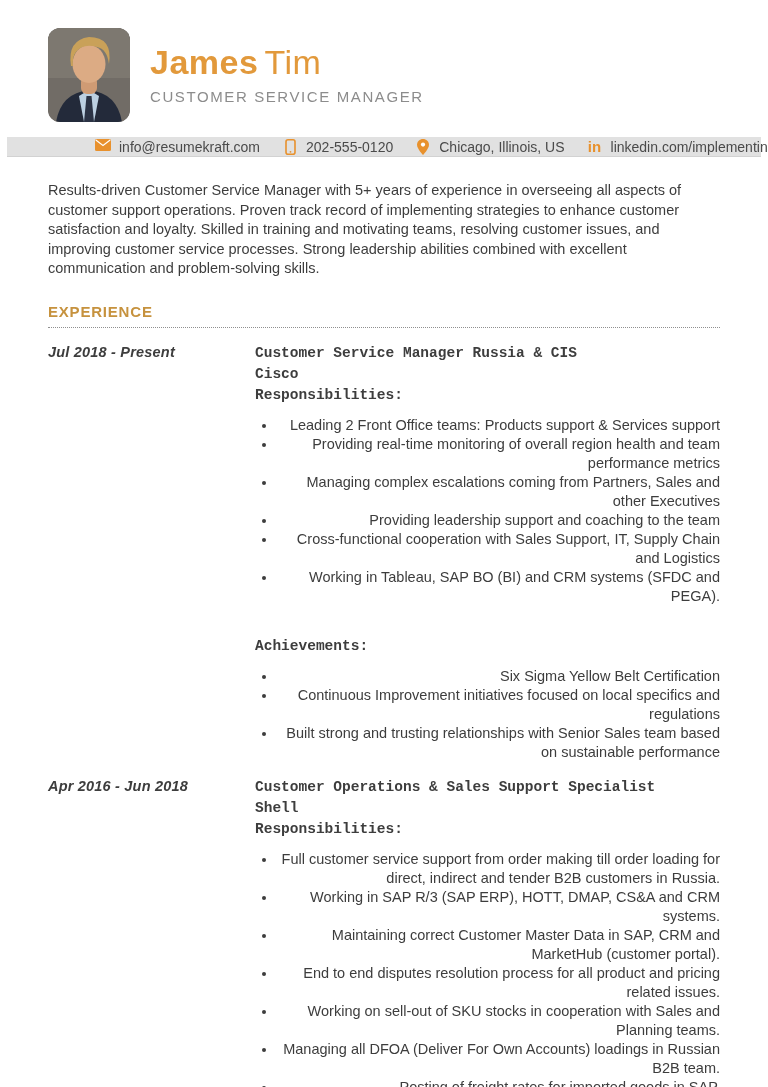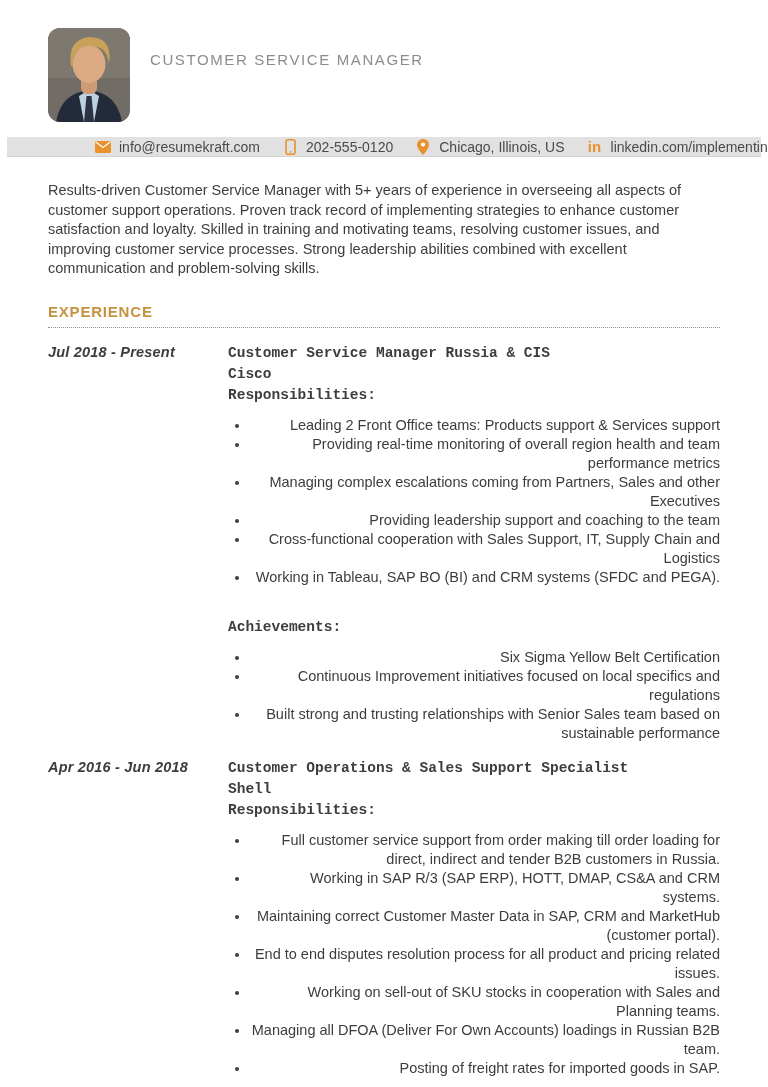--- a/index.html
+++ b/index.html
@@ -25,32 +25,32 @@
   .person-name .fn{font-weight:700;}
   .person-name .ln{font-weight:400;margin-left:6px;}
   .job-title{margin-top:7px;font-size:15px;font-weight:500;color:#8c8c8c;letter-spacing:1.6px;}
   
   .contact-bar{
     margin:15px 7px 0 7px;height:20px;background:var(--bar-bg);
     display:flex;align-items:center;padding-left:88px;gap:22px;
     font-size:14px;color:#4a4a4a;border-bottom:1px solid #d2d2d2;
   }
   .contact-item{display:flex;align-items:center;gap:8px;white-space:nowrap;cursor:default;}
-  .cicon{display:inline-flex;width:16px;height:16px;align-items:center;justify-content:center;}
+  .cicon{display:inline-flex;width:16px;height:16px;justify-content:center;}
   .cicon svg{display:block;}
   .in-glyph{font-weight:800;font-size:15px;color:var(--icon-orange);font-family:"Liberation Sans",sans-serif;line-height:1;}
   
   .summary{margin:24px 48px 0 48px;font-size:14.5px;line-height:19.5px;color:var(--text);}
   
   .section-heading{
     margin:24px 48px 0 48px;font-size:15px;font-weight:700;color:var(--heading-gold);
     letter-spacing:.8px;padding-bottom:7px;border-bottom:1px dotted #8f8f8f;
   }
   .entries{margin:0 48px;}
-  .entry{display:flex;margin-top:15px;}
+  .entry{display:flex;margin-top:15px;gap:27px;}
   .entry-dates{
     width:180px;flex-shrink:0;font-size:14.5px;font-weight:700;font-style:italic;
     color:var(--text);padding-top:1px;letter-spacing:.2px;
   }
   .entry-body{flex:1;min-width:0;}
   .entry-title,.entry-company,.sub-label{font-size:14.5px;font-weight:700;color:var(--text);line-height:21px;font-family:Liberation Mono, monospace;}
   .sub-label{margin-top:0;}
   .entry-body ul{margin:10px 0 0 0;padding-left:22px;list-style:disc;text-align:right;}
   .entry-body li{font-size:14.5px;line-height:19px;color:var(--text);}
   .ach-gap-lg{margin-top:30px;}
@@ -72,20 +72,23 @@
         <path d="M8 94 Q13 65 41 62 Q69 65 74 94 Z" fill="#232a3a"></path>
         <path d="M31 68 L41 62 L51 68 L46 94 L36 94 Z" fill="#bcd0e2"></path>
         <path d="M38.5 68 L43.5 68 L46 94 L36 94 Z" fill="#2b3345"></path>
         <rect x="33" y="48" width="16" height="18" rx="6" fill="#cf9b74"></rect>
         <ellipse cx="41" cy="36" rx="16.5" ry="19" fill="#dcab84"></ellipse>
         <path d="M23 38 Q19 12 41 9 Q65 9 61 36 Q59 21 49 19 Q35 15 28 24 Q24 29 25 38 Z" fill="#c9a159"></path>
       </g>
     </svg>
   </div>
   <div class="name-block">
+    <div class="person-name">
+      <span class="fn">James</span><span class="ln">Tim</span>
+    </div>
     <div class="job-title">CUSTOMER SERVICE MANAGER</div>
   </div>
 </div>
 
 <div class="contact-bar">
   <div class="contact-item">
     <span class="cicon">
       <svg width="16" height="12" viewBox="0 0 16 12">
           <rect width="16" height="12" rx="1.5" fill="#e8912d"></rect>
           <path d="M0.8 1 L8 6.5 L15.2 1" stroke="#ffffff" stroke-width="1.2" fill="none"></path>

